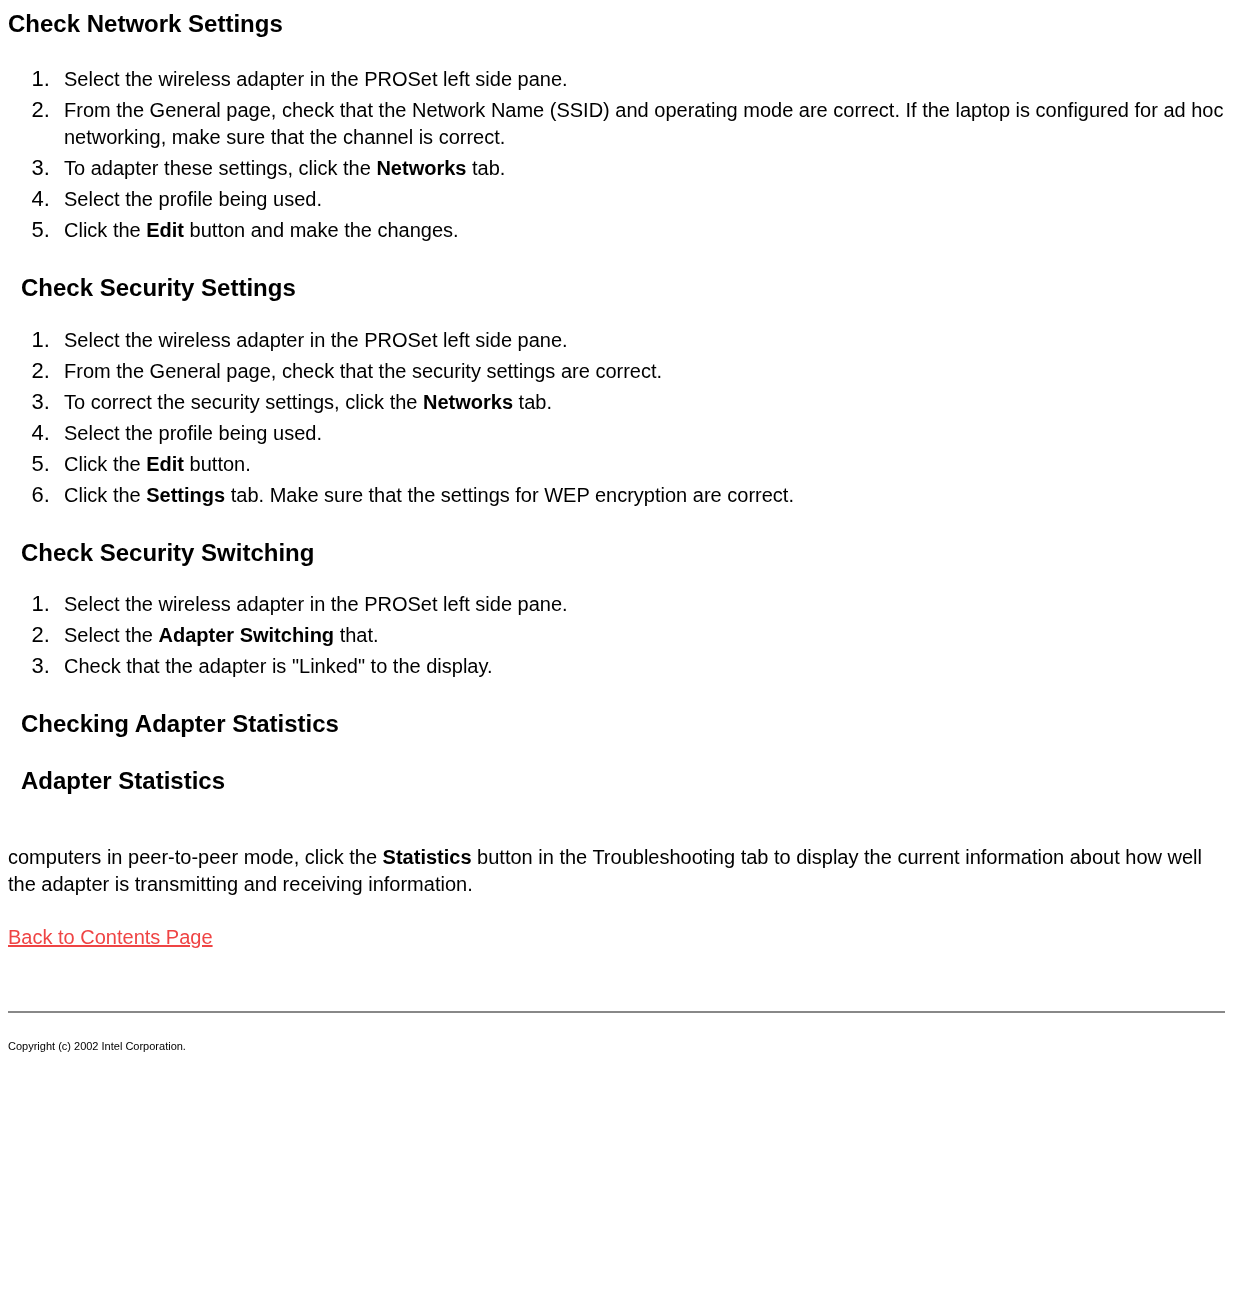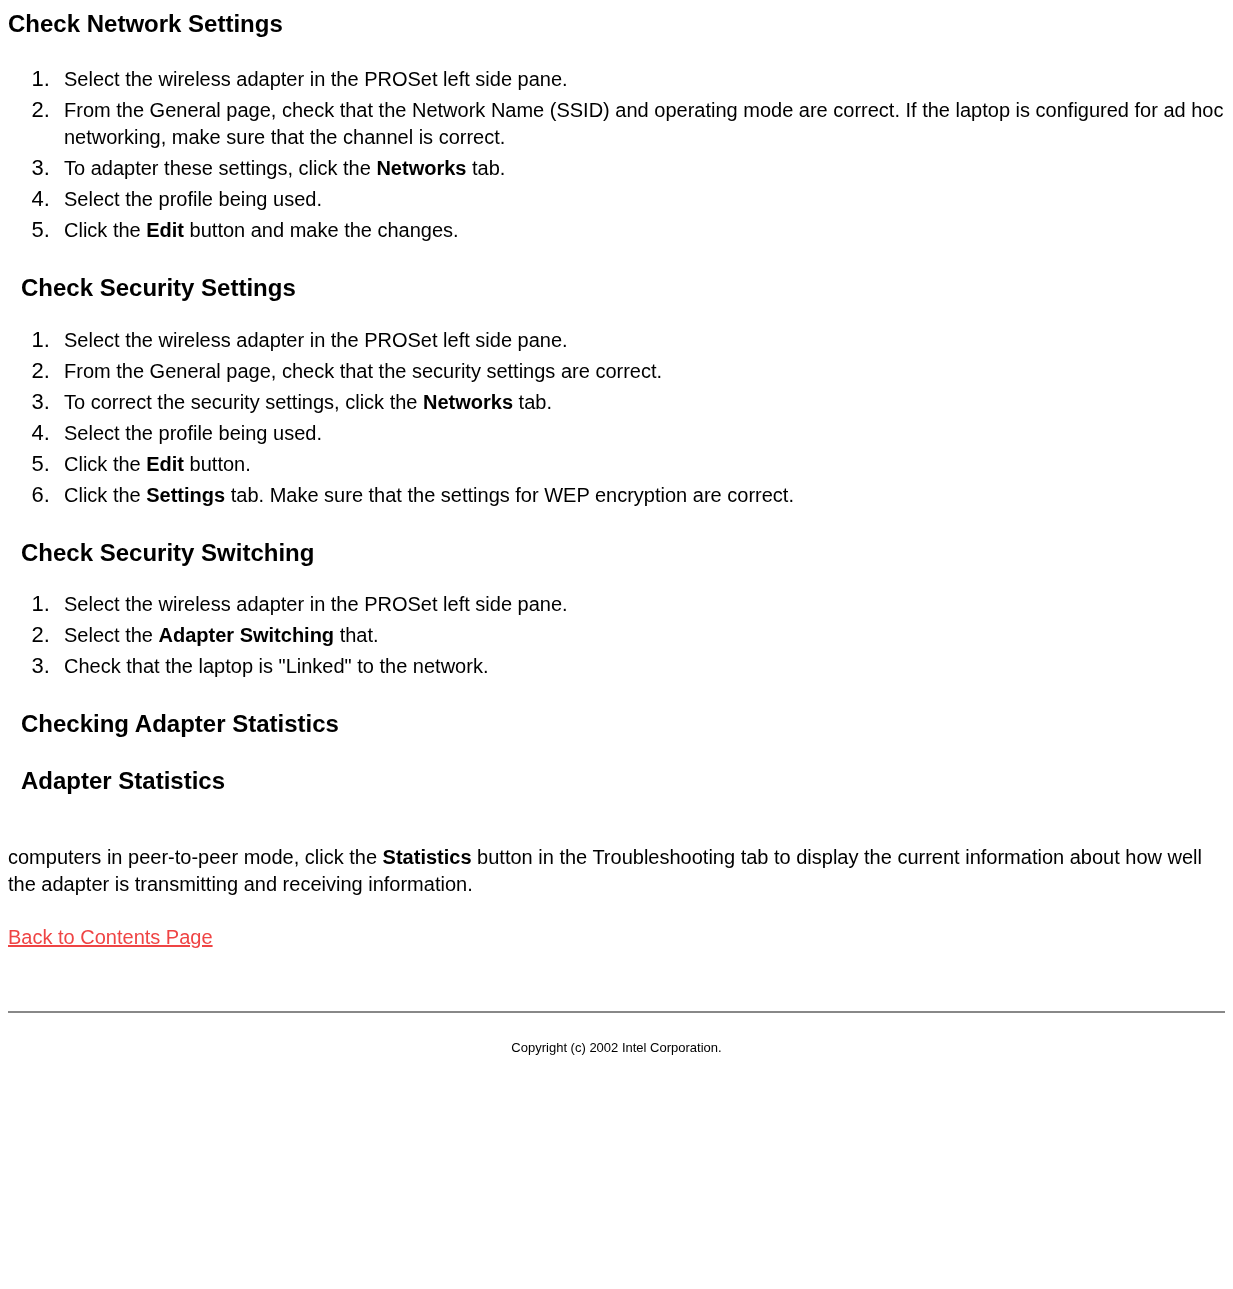--- a/index.html
+++ b/index.html
@@ -36,23 +36,22 @@
       color: #ef4444;
       text-decoration: underline;
     }
     hr {
       margin-top: 60px;
       margin-bottom: 26px;
       border: none;
       border-top: 2px solid #888;
     }
     .copyright {
-      font-size: 13px;
+      font-size: 11px;
       margin: 0;
-      text-align: center;
     }
     b { font-weight: bold; }
   </style>
 </head>
 <body>
 
 <h3>Check Network Settings</h3>
 <ol>
   <li>Select the wireless adapter in the PROSet left side pane.</li>
   <li>From the General page, check that the Network Name (SSID) and operating mode are correct. If the laptop is configured for ad hoc networking, make sure that the channel is correct.</li>
@@ -68,21 +67,21 @@
   <li><span>To correct the security settings, click the </span><b>Networks</b><span> tab.</span></li>
   <li>Select the profile being used.</li>
   <li><span>Click the </span><b>Edit</b><span> button.</span></li>
   <li><span>Click the </span><b>Settings</b><span> tab. Make sure that the settings for WEP encryption are correct.</span></li>
 </ol>
 
 <h3 class="tight">Check Security Switching</h3>
 <ol>
   <li>Select the wireless adapter in the PROSet left side pane.</li>
   <li><span>Select the </span><b>Adapter Switching</b><span> that.</span></li>
-  <li>Check that the laptop is "Linked" to the network.</li>
+  <li>Check that the adapter is "Linked" to the display.</li>
 </ol>
 
 <h3 class="tight">Checking Adapter Statistics</h3>
 <h3 class="tight">Adapter Statistics</h3>
 
 <p><br><span>computers in peer-to-peer mode, click the </span><b>Statistics</b><span> button in the Troubleshooting tab to display the current information about how well the adapter is transmitting and receiving information.</span></p>
 
 <p><a href="#">Back to Contents Page</a></p>
 
 <hr>

